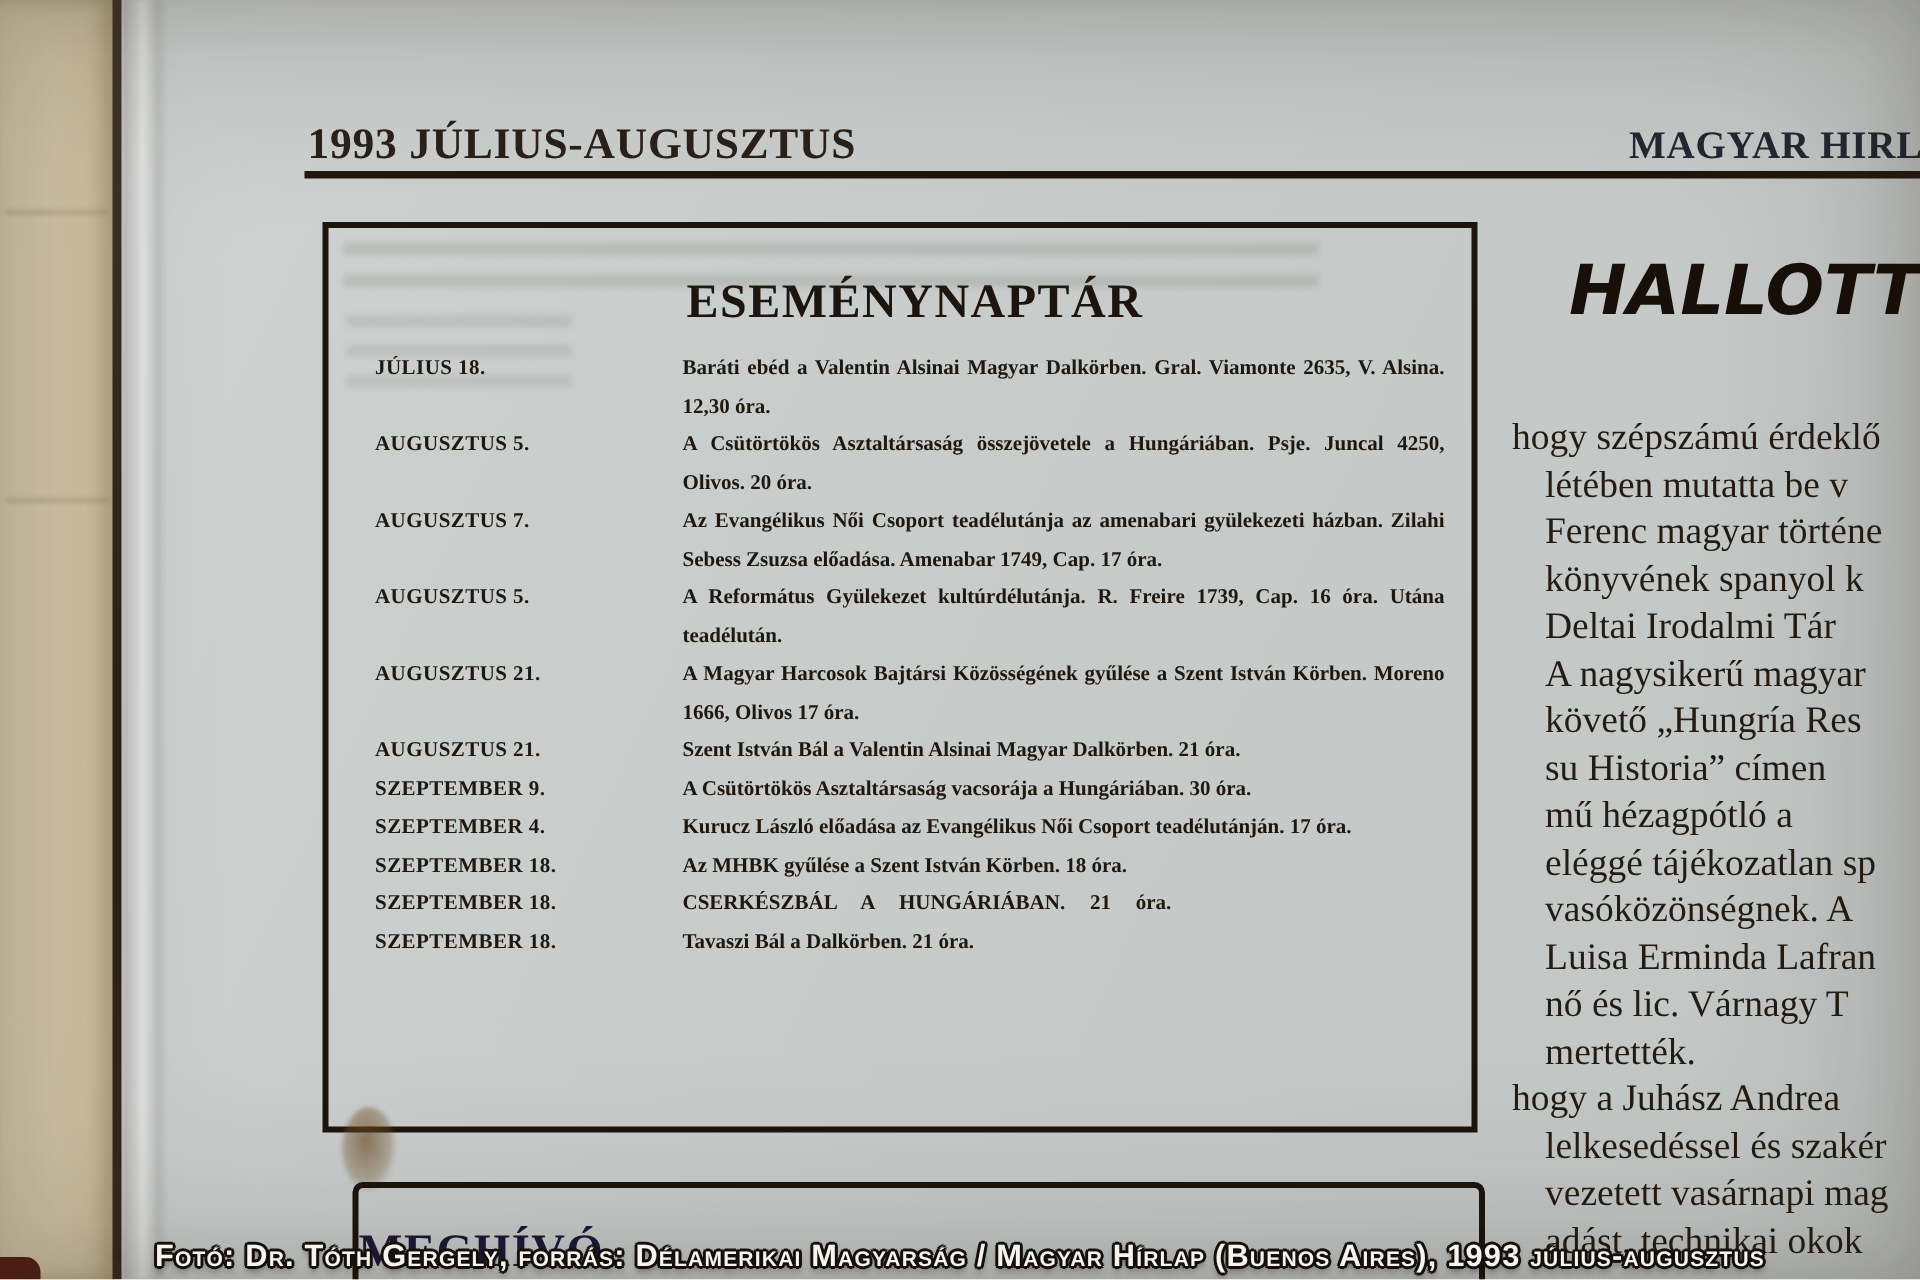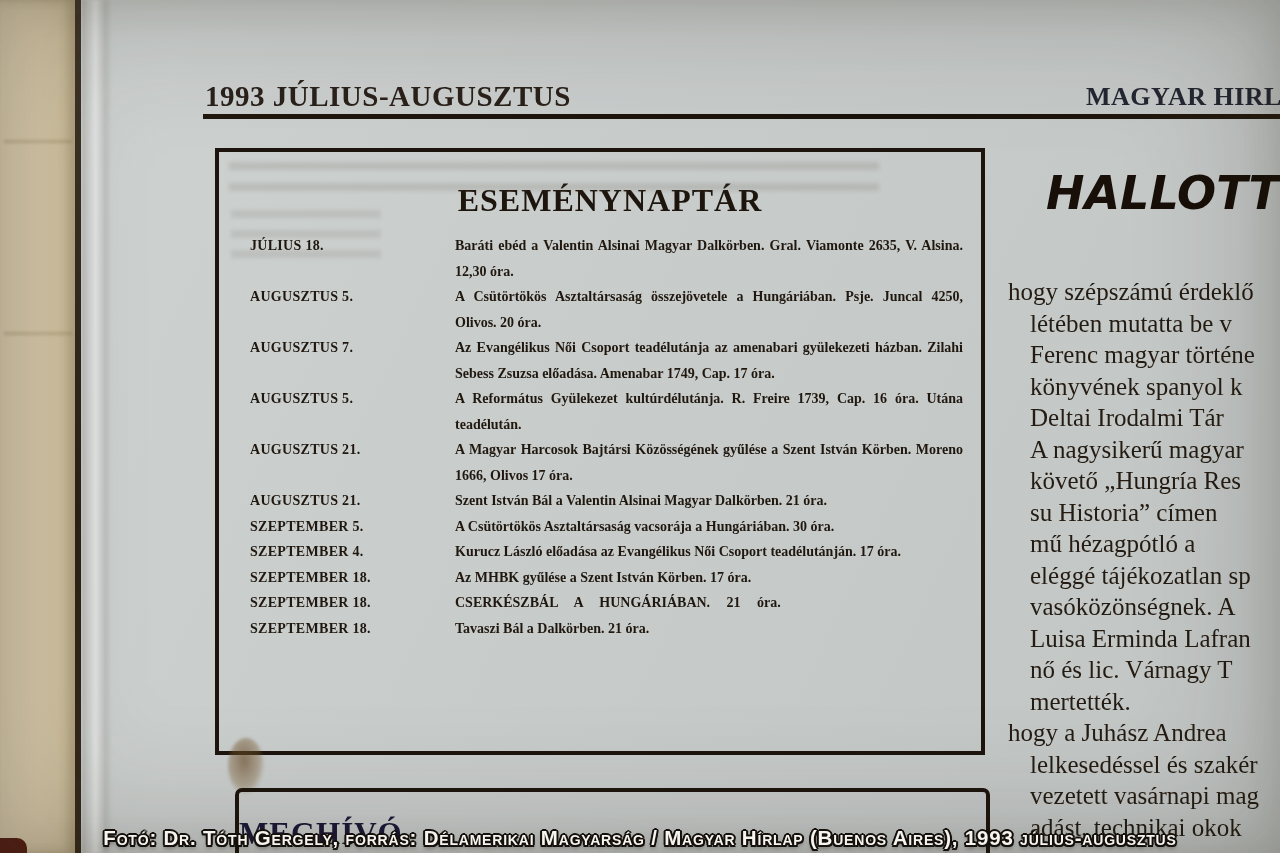--- a/index.html
+++ b/index.html
@@ -119,30 +119,30 @@
       </div>
       <div class="event-row">
         <div class="event-date">AUGUSZTUS 21.</div>
         <div class="event-text">A Magyar Harcosok Bajtársi Közösségének gyűlése a Szent István Körben. Moreno 1666, Olivos 17 óra.</div>
       </div>
       <div class="event-row">
         <div class="event-date">AUGUSZTUS 21.</div>
         <div class="event-text">Szent István Bál a Valentin Alsinai Magyar Dalkörben. 21 óra.</div>
       </div>
       <div class="event-row">
-        <div class="event-date">SZEPTEMBER 5.</div>
+        <div class="event-date">SZEPTEMBER 9.</div>
         <div class="event-text">A Csütörtökös Asztaltársaság vacsorája a Hungáriában. 30 óra.</div>
       </div>
       <div class="event-row">
         <div class="event-date">SZEPTEMBER 4.</div>
         <div class="event-text">Kurucz László előadása az Evangélikus Női Csoport teadélutánján. 17 óra.</div>
       </div>
       <div class="event-row">
         <div class="event-date">SZEPTEMBER 18.</div>
-        <div class="event-text">Az MHBK gyűlése a Szent  István Körben. 17 óra.</div>
+        <div class="event-text">Az MHBK gyűlése a Szent  István Körben. 18 óra.</div>
       </div>
       <div class="event-row">
         <div class="event-date">SZEPTEMBER 18.</div>
         <div class="event-text spread">CSERKÉSZBÁL A HUNGÁRIÁBAN. 21 óra.</div>
       </div>
       <div class="event-row">
         <div class="event-date">SZEPTEMBER 18.</div>
         <div class="event-text">Tavaszi Bál a Dalkörben. 21 óra.</div>
       </div>
     </div>

